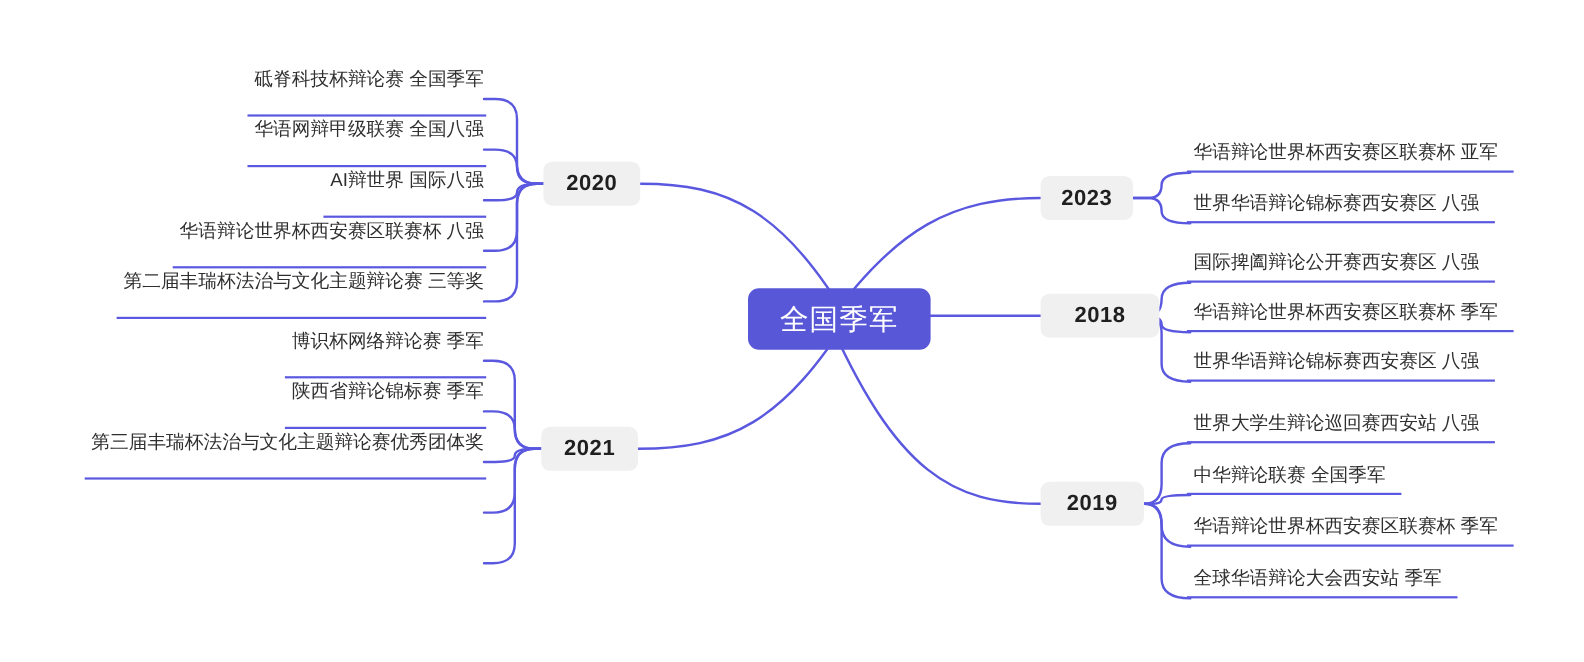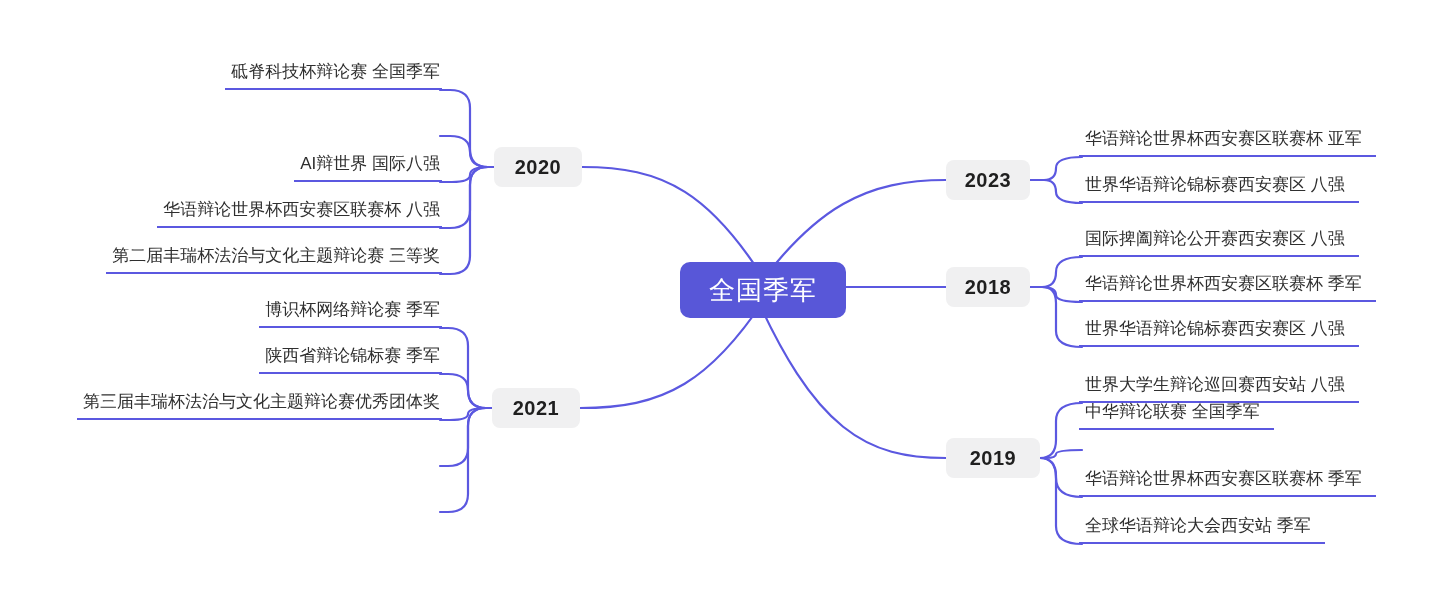--- a/index.html
+++ b/index.html
@@ -7,21 +7,21 @@
     --leaf_text:#2f2f2f; --year_text:#1f1f1f; --root_text:#ffffff; --background:#ffffff;
   }
   html,body{margin:0;padding:0;}
   body{font-family:"Liberation Sans","DejaVu Sans",sans-serif;background:var(--background);}
   .canvas{position:relative;width:1440px;height:602px;overflow:hidden;background:var(--background);}
   .edges{position:absolute;left:0;top:0;width:1440px;height:602px;}
   .edges path{fill:none;stroke:var(--edge);stroke-width:2.2;stroke-linecap:round;}
   .leaf{
     position:absolute;height:30px;line-height:28px;white-space:nowrap;
     font-size:17px;color:var(--leaf_text);border-bottom:2px solid var(--edge);
-    padding:0 2px 0 6px;box-sizing:content-box;
+    padding:0 2px 16px 6px;box-sizing:content-box;
   }
   .leaf.left{right:998px;text-align:right;}
   .leaf.right{left:1079px;padding:0 14px 0 6px;text-align:center;}
   .year{
     position:absolute;height:40px;background:var(--year_bg);border-radius:8px;
     display:flex;align-items:center;justify-content:center;
     font-size:20px;font-weight:700;color:var(--year_text);letter-spacing:.5px;
   }
   .root{
     position:absolute;left:680px;top:262px;width:166px;height:56px;
@@ -62,41 +62,42 @@
     <path d="M 1082 302 Q 1056 302 1056 295 Q 1056 287 1042 287 L 1030 287"></path>
     <path d="M 1082 347 Q 1056 347 1056 331 L 1056 303 Q 1056 287 1042 287 L 1030 287"></path>
 
     <path d="M 1082 403 Q 1056 403 1056 421 L 1056 440 Q 1056 458 1040 458 L 1030 458"></path>
     <path d="M 1082 450 Q 1056 450 1056 454 Q 1056 458 1046 458 L 1030 458"></path>
     <path d="M 1082 497 Q 1056 497 1056 478 Q 1056 458 1040 458 L 1030 458"></path>
     <path d="M 1082 544 Q 1056 544 1056 526 L 1056 476 Q 1056 458 1040 458 L 1030 458"></path>
   </svg>
 
   <div class="leaf left" style="top:58px">砥脊科技杯辩论赛 全国季军</div>
+  <div class="leaf left" style="top:104px">华语网辩甲级联赛 全国八强</div>
   <div class="leaf left" style="top:150px">AI辩世界 国际八强</div>
   <div class="leaf left" style="top:196px">华语辩论世界杯西安赛区联赛杯 八强</div>
   <div class="leaf left" style="top:242px">第二届丰瑞杯法治与文化主题辩论赛 三等奖</div>
 
   <div class="leaf left" style="top:342px">陕西省辩论锦标赛 季军</div>
   <div class="leaf left" style="top:296px">博识杯网络辩论赛 季军</div>
   <div class="leaf left" style="top:388px">第三届丰瑞杯法治与文化主题辩论赛优秀团体奖</div>
 
   <div class="leaf right" style="top:125px">华语辩论世界杯西安赛区联赛杯 亚军</div>
   <div class="leaf right" style="top:171px">世界华语辩论锦标赛西安赛区 八强</div>
 
   <div class="leaf right" style="top:225px">国际捭阖辩论公开赛西安赛区 八强</div>
   <div class="leaf right" style="top:270px">华语辩论世界杯西安赛区联赛杯 季军</div>
   <div class="leaf right" style="top:315px">世界华语辩论锦标赛西安赛区 八强</div>
 
   <div class="leaf right" style="top:371px">世界大学生辩论巡回赛西安站 八强</div>
-  <div class="leaf right" style="top:398px">中华辩论联赛 全国季军</div>
+  <div class="leaf right" style="top:418px">中华辩论联赛 全国季军</div>
   <div class="leaf right" style="top:465px">华语辩论世界杯西安赛区联赛杯 季军</div>
   <div class="leaf right" style="top:512px">全球华语辩论大会西安站 季军</div>
 
   <div class="year" style="left:494px;top:147px;width:88px">2020</div>
   <div class="year" style="left:492px;top:388px;width:88px">2021</div>
   <div class="year" style="left:946px;top:160px;width:84px">2023</div>
-  <div class="year" style="left:946px;top:267px;width:84px">2018</div>
+  <div class="year" style="left:946px;top:267px;width:108px">2018</div>
   <div class="year" style="left:946px;top:438px;width:94px">2019</div>
 
   <div class="root">全国季军</div>
 
 </div>
 
 </body></html>

